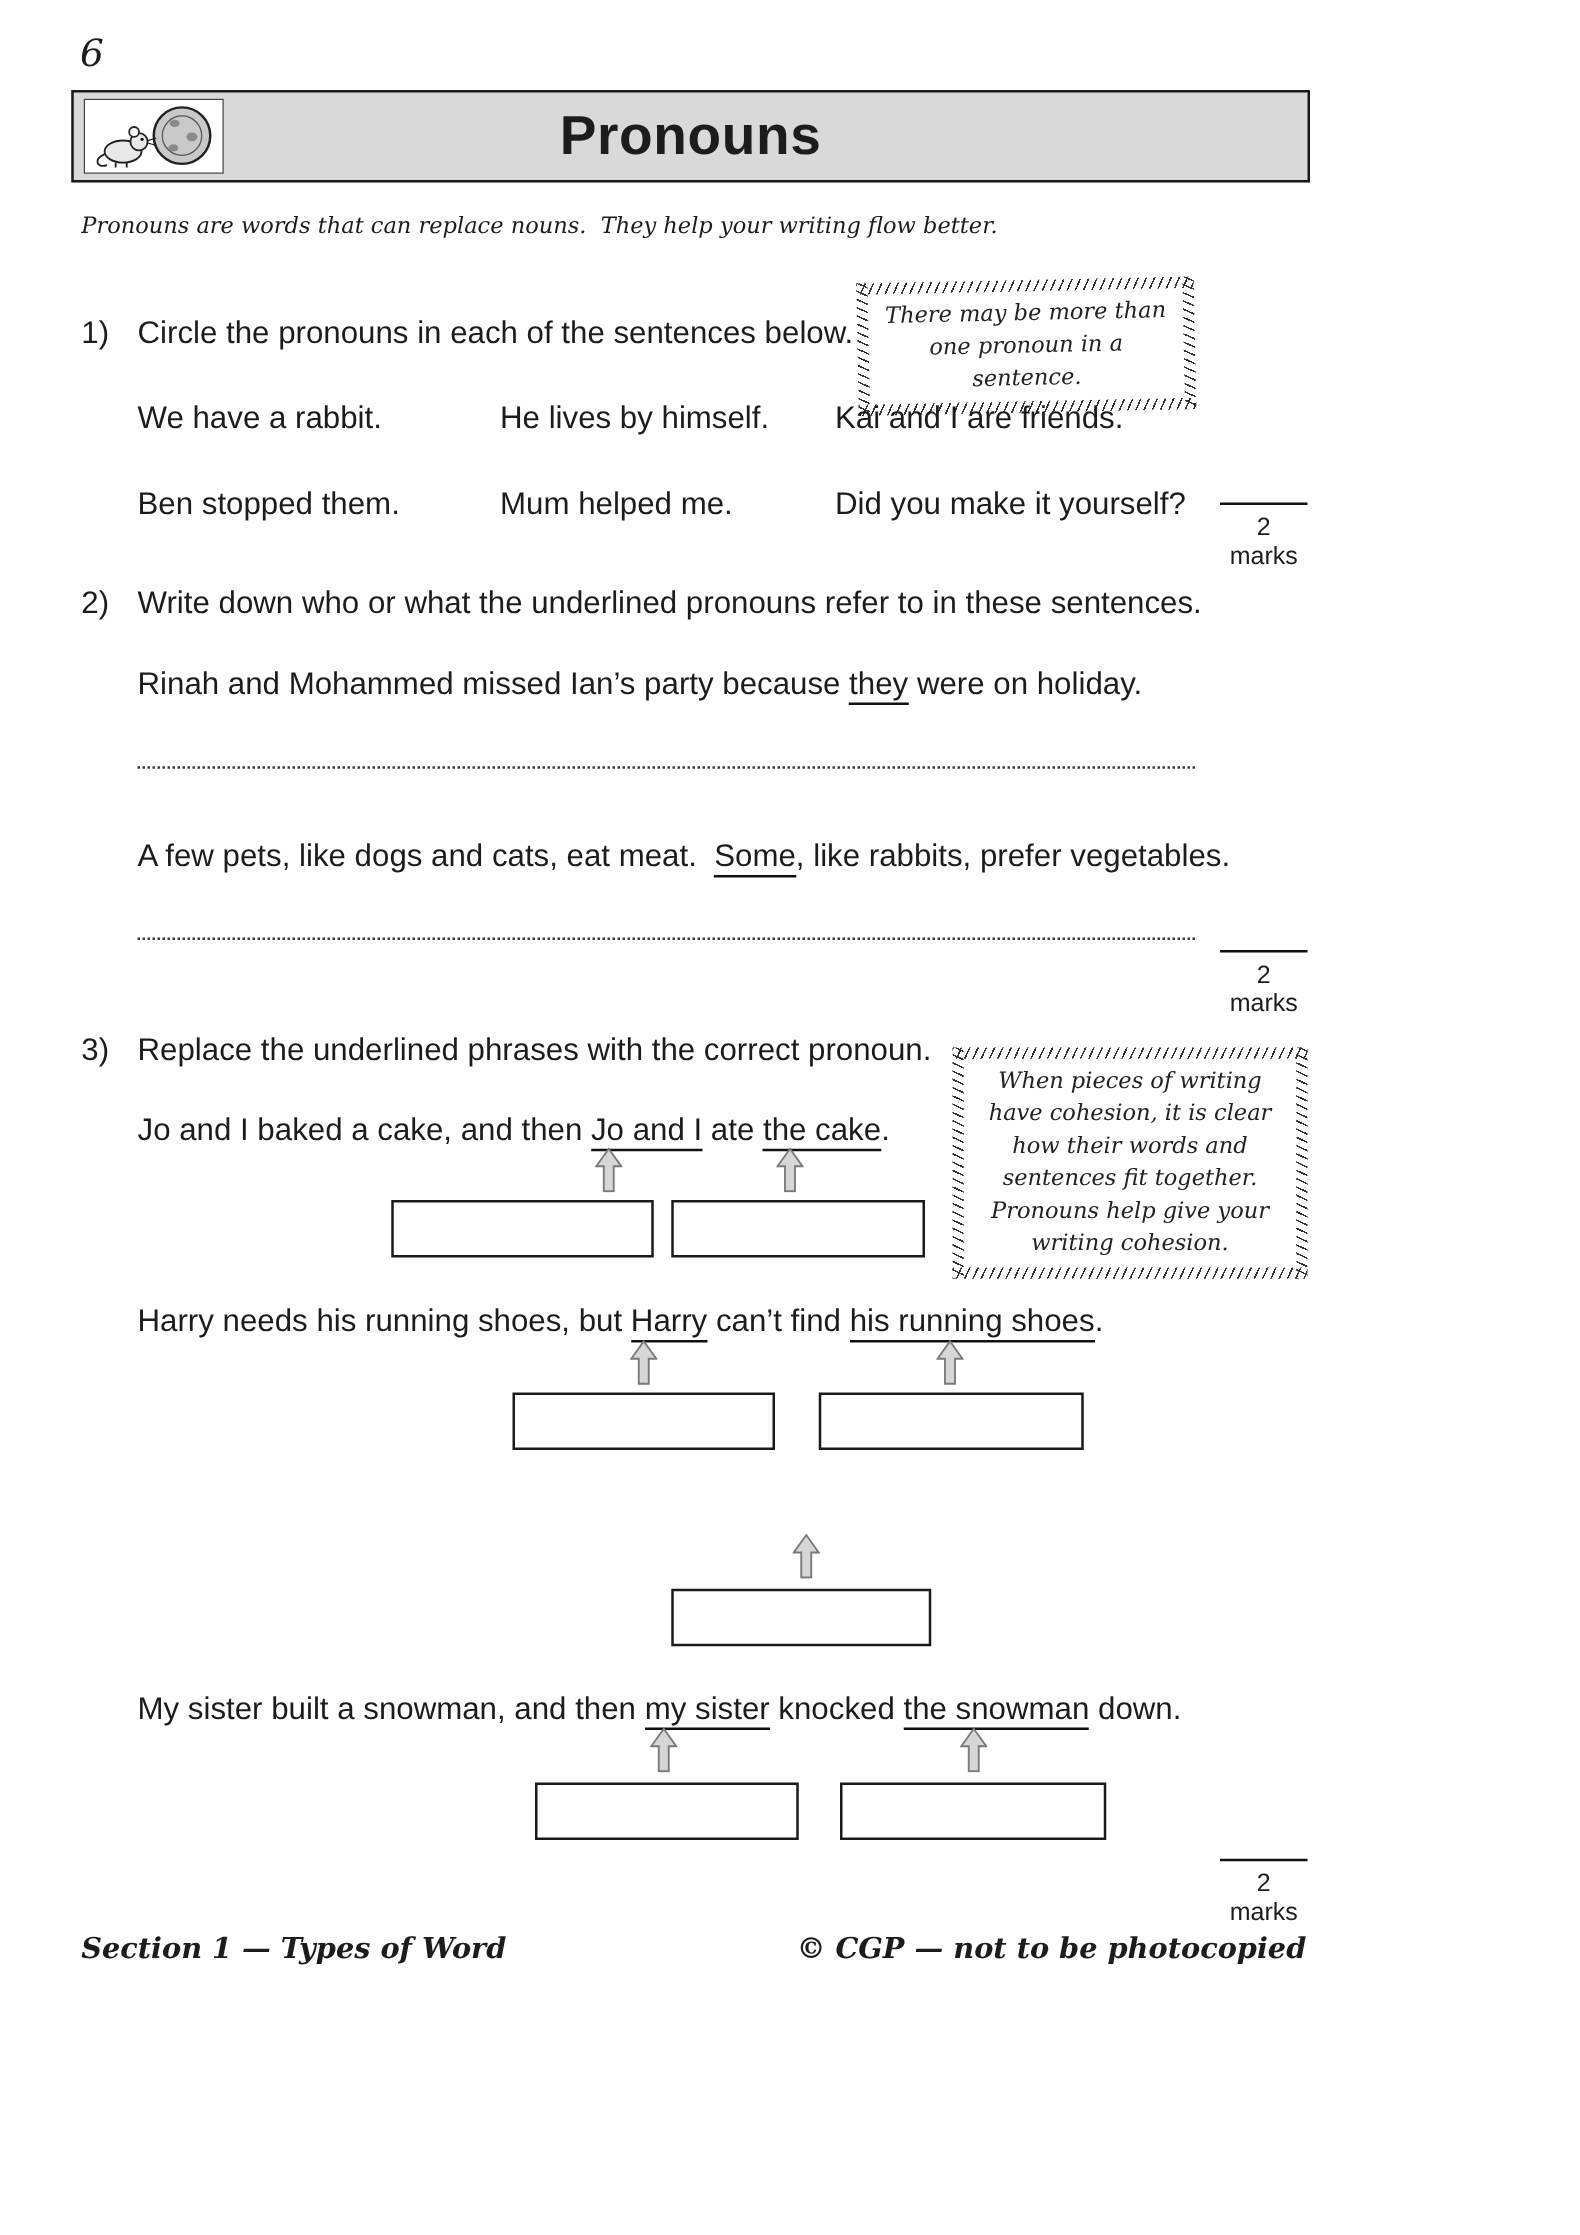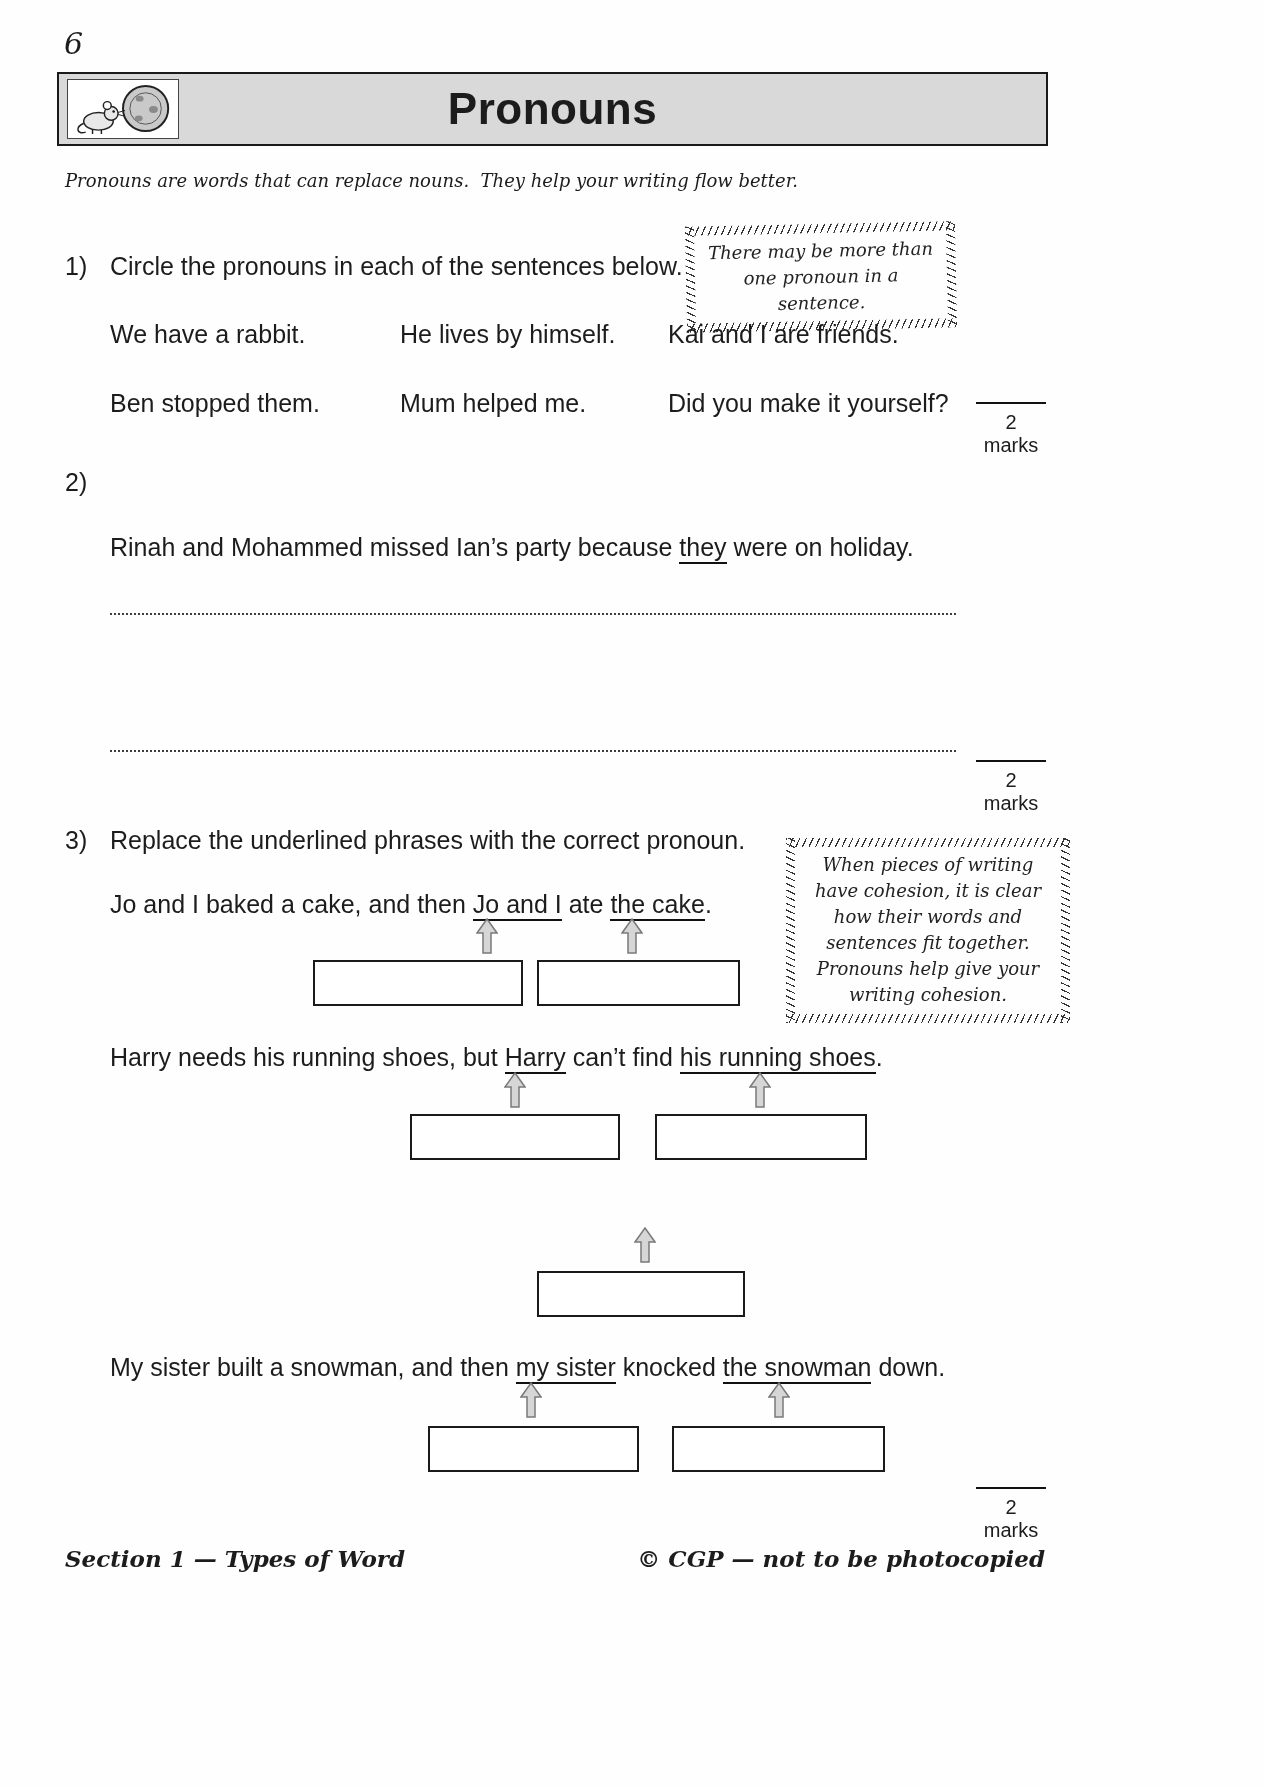--- a/index.html
+++ b/index.html
@@ -95,37 +95,39 @@
   <div class="qtext abs" style="left:110px; top:389px;">Ben stopped them.</div>
   <div class="qtext abs" style="left:400px; top:389px;text-align:center;">Mum helped me.</div>
   <div class="qtext abs" style="left:668px; top:389px;">Did you make it yourself?</div>
 
   <div class="marks abs" style="left:976px; top:402px;">
     <div class="rule"></div>
     <div>2 marks</div>
   </div>
 
   <div class="qnum abs" style="left:65px; top:468px;">2)</div>
+  <div class="qtext abs" style="left:110px; top:468px;">Write down who or what the underlined pronouns refer to in these sentences.</div>
 
   <div class="qtext sentence abs" style="left:110px; top:533px;text-align:center;"><span>Rinah and Mohammed missed Ian’s party because </span><span class="u">they</span><span> were on holiday.</span></div>
 
   <div class="dots abs" style="left:110px; top:613px; width:846px;"></div>
 
+  <div class="qtext sentence abs" style="left:110px; top:671px;"><span>A few pets, like dogs and cats, eat meat.  </span><span class="u">Some</span><span>, like rabbits, prefer vegetables.</span></div>
 
   <div class="dots abs" style="left:110px; top:750px; width:846px;"></div>
 
   <div class="marks abs" style="left:976px; top:760px;">
     <div class="rule"></div>
     <div>2 marks</div>
   </div>
 
   <div class="qnum abs" style="left:65px; top:826px;">3)</div>
   <div class="qtext abs" style="left:110px; top:826px;">Replace the underlined phrases with the correct pronoun.</div>
 
-  <div class="note abs" style="left:786px; top:838px; width:284px;text-align:center;">
+  <div class="note abs" style="left:762px; top:838px; width:284px;text-align:center;">
     <span>When pieces of writing have cohesion, it is clear how their words and sentences fit together.  Pronouns help give your writing cohesion.</span>
   </div>
 
   <div class="qtext sentence abs" style="left:110px; top:890px;"><span>Jo and I baked a cake, and then </span><span class="u">Jo and I</span><span> ate </span><span class="u">the cake</span><span>.</span></div>
 
   <div class="arrow abs" style="left:476px; top:918px;">
     <svg viewBox="0 0 22 36" width="22" height="36">
         <path d="M11 1 L21 15 L15 15 L15 35 L7 35 L7 15 L1 15 Z" fill="#d6d6d6" stroke="#7a7a7a" stroke-width="1.5"></path>
       </svg>
   </div>

